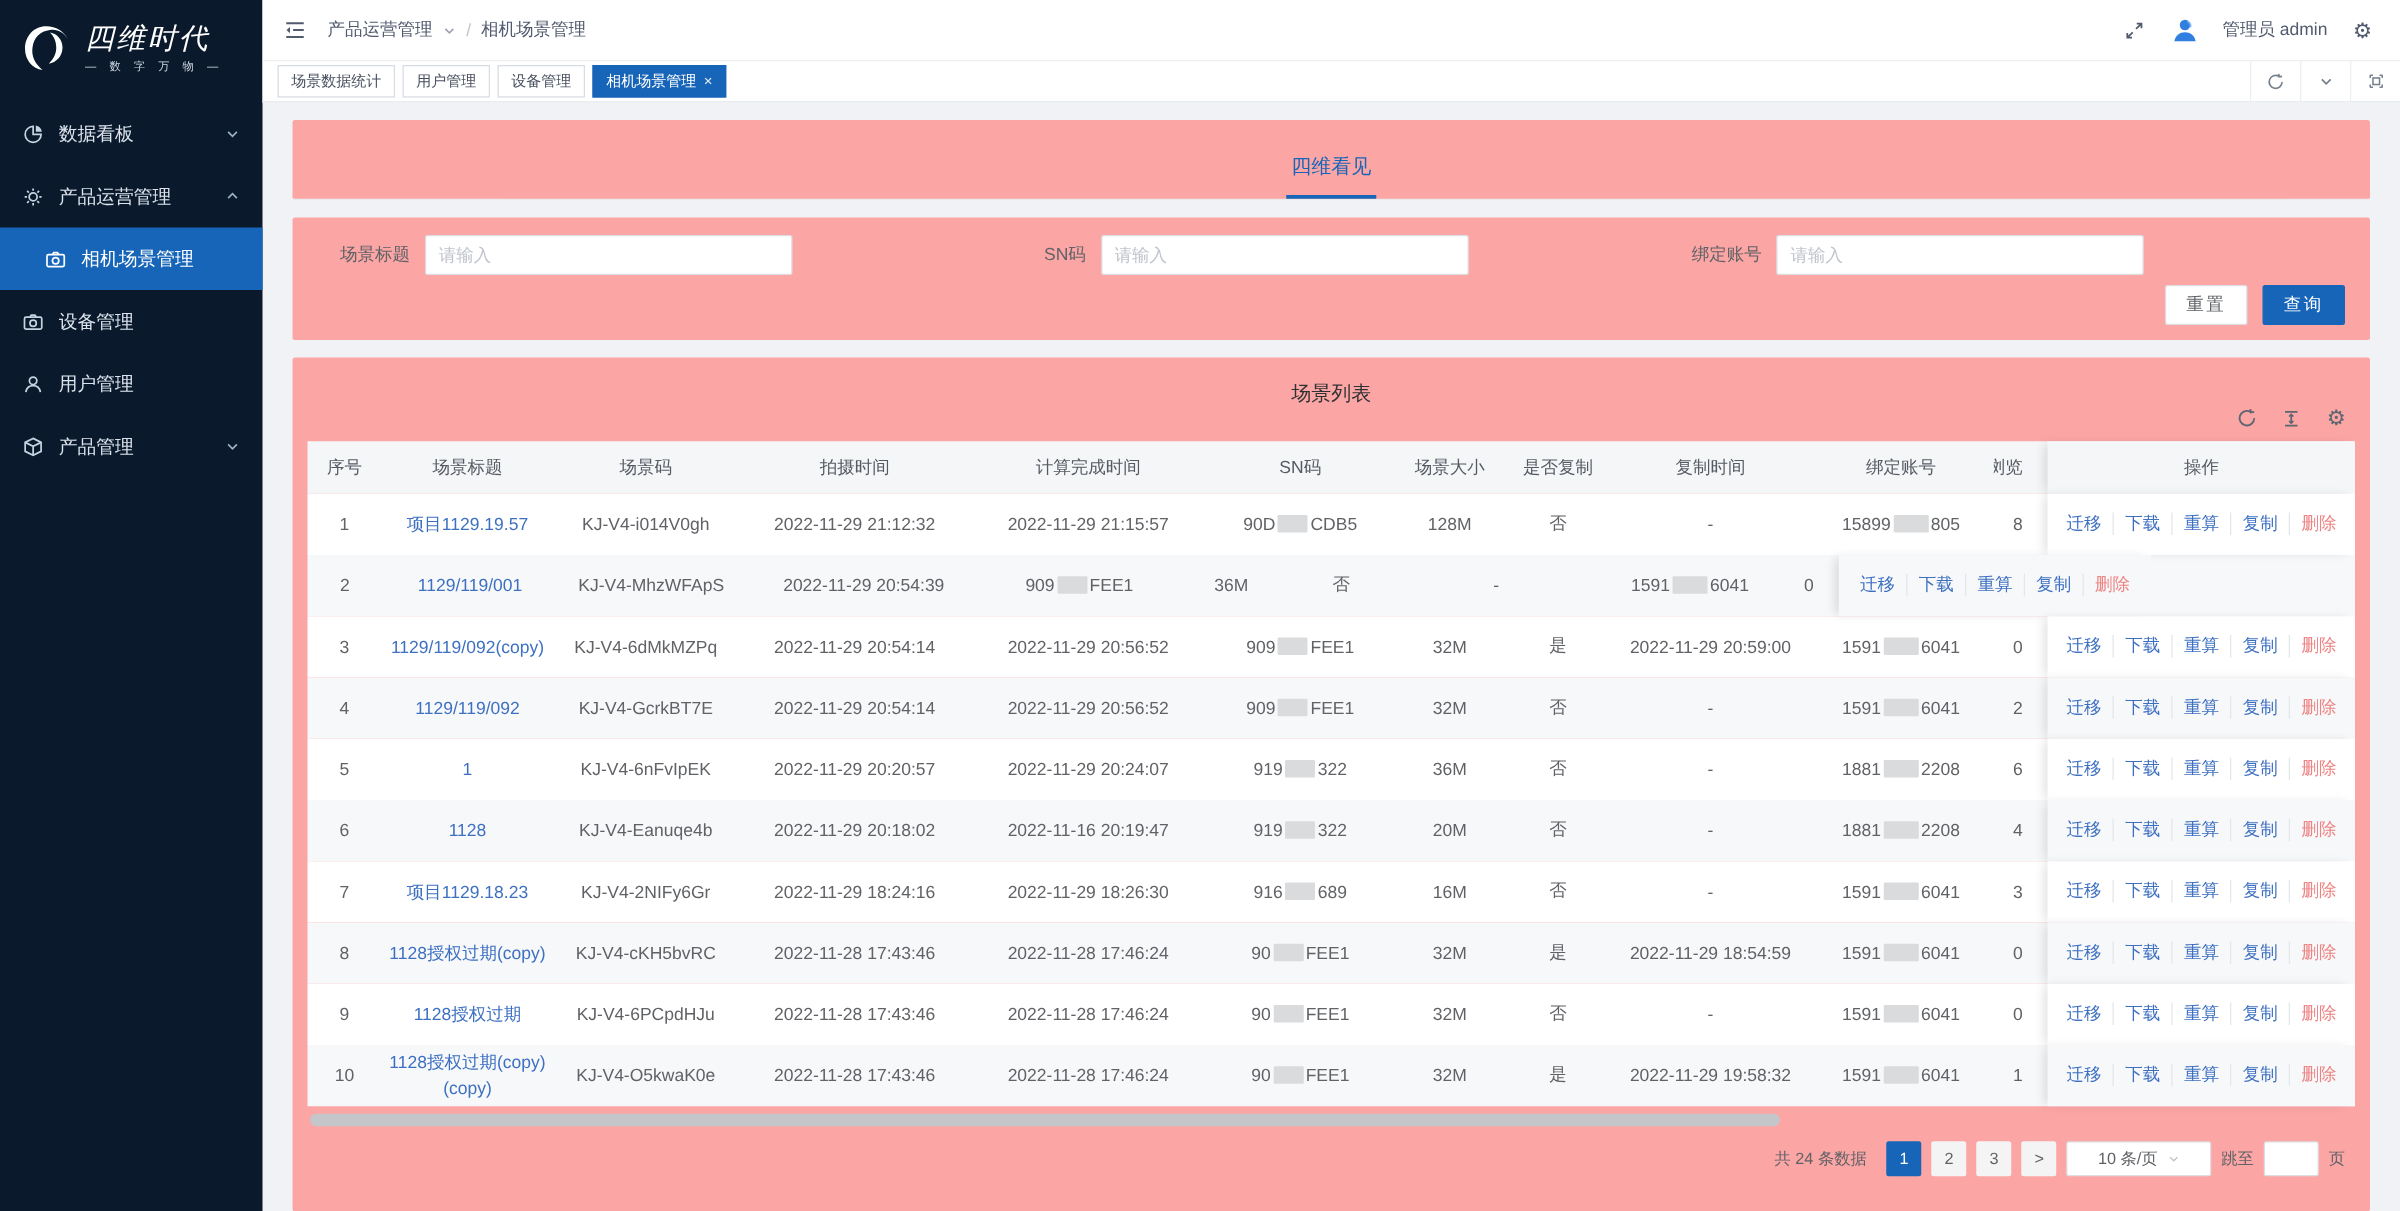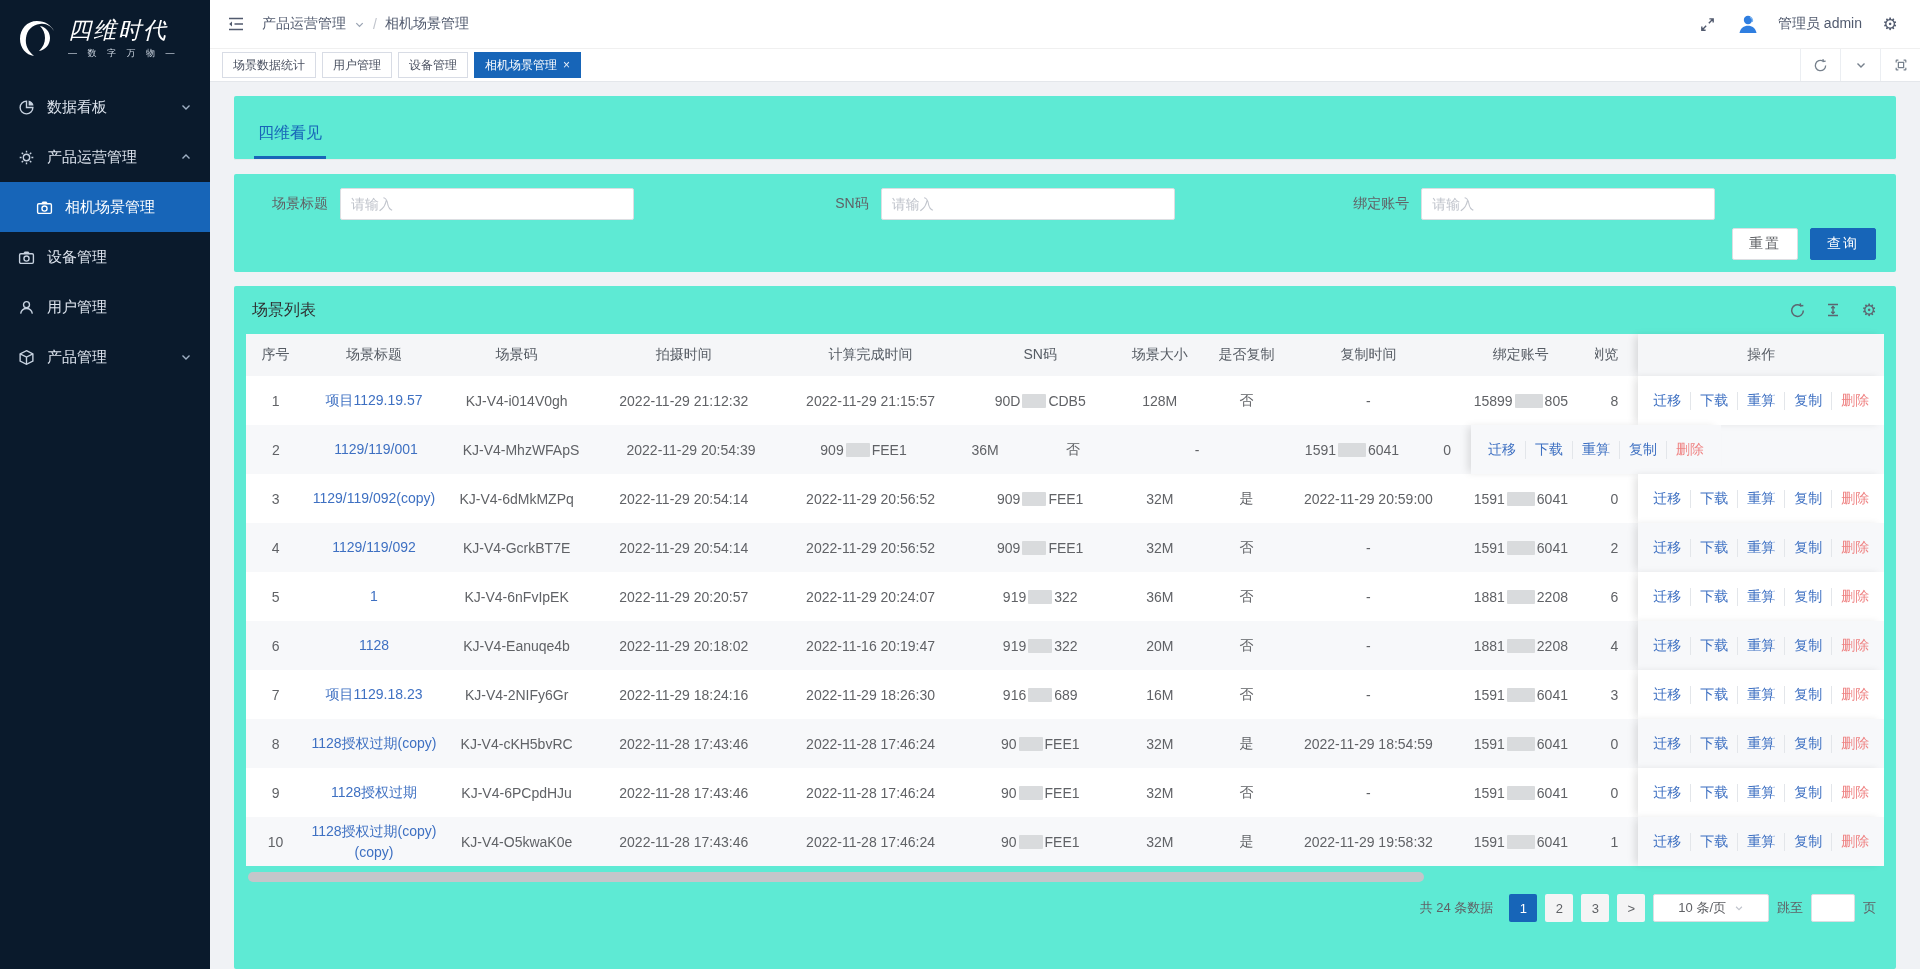--- a/index.html
+++ b/index.html
@@ -41,42 +41,42 @@
   .tabs { display:flex; gap:6px; align-items:center; flex:1; }
   .tag-tab { height:26px; display:inline-flex; align-items:center; padding:0 10px; border:1px solid #d8dce5;
     background:#fff; color:#495060; font-size:12px; cursor:pointer; white-space:nowrap;text-align:right; }
   .tag-tab.active { background:#1765b8; border-color:#1765b8; color:#fff; }
   .tag-tab .tab-close { margin-left:6px; font-size:12px; color:#e8f0fa; cursor:pointer; }
   .tabbar-tools { display:flex; align-items:center; height:100%; }
   .tabbar-tool { width:40px; height:100%; display:flex; align-items:center; justify-content:center;
     border-left:1px solid #ebeef2; color:#76808c; cursor:pointer; }
 
   .content { flex:1; padding:14px 24px 0 24px; overflow:hidden; display:flex; flex-direction:column; }
-  .card { background:#5eead4; border-radius:2px; }
+  .card { background:#fca5a5; border-radius:2px;justify-content:center; }
 
   
   .page-tabs-card { height:64px; padding:0 20px; margin-bottom:14px; display:flex; align-items:flex-end; border-bottom:1px solid #e8eaec; flex-shrink:0; }
   .page-tab { color:#1765b8; font-size:16px; padding:0 4px 12px 4px; border-bottom:3px solid #1765b8; cursor:pointer; }
 
   
   .search-card { padding:14px 20px 12px 20px; margin-bottom:14px; flex-shrink:0; }
   .search-row { display:flex; align-items:center; }
   .form-group { display:flex; align-items:center; flex:1; }
   .form-label { width:74px; text-align:right; margin-right:12px; color:#606266; white-space:nowrap; }
   .form-input { width:294px; height:32px; border:1px solid #dcdee2; border-radius:2px; padding:0 10px;
     font-size:14px; color:#303133; outline:none; font-family:inherit; }
   .form-input::placeholder { color:#c0c4cc; }
   .btn-row { display:flex; justify-content:flex-end; gap:12px; margin-top:8px; }
   .btn { height:32px; min-width:64px; padding:0 16px; border-radius:2px; font-size:14px; cursor:pointer; font-family:inherit; }
   .btn-plain { background:#fff; border:1px solid #dcdee2; color:#606266; letter-spacing:2px; }
   .btn-primary { background:#1765b8; border:1px solid #1765b8; color:#fff; letter-spacing:2px; }
 
   
   .table-card { flex:1; display:flex; flex-direction:column; min-height:0; padding:0 12px; }
-  .table-title-row { height:48px; display:flex; align-items:center; padding:0 6px; flex-shrink:0; }
+  .table-title-row { height:48px; display:flex; align-items:center; padding:0 6px; flex-shrink:0;flex-direction:column; }
   .table-title { font-size:16px; color:#303133; }
   .table-tools { margin-left:auto; display:flex; align-items:center; gap:18px; color:#5c6670; }
   .table-tools .icon-btn { width:18px; height:18px; color:#5c6670; }
 
   .grid { width:100%; }
   .grid-row { display:flex; align-items:stretch; }
   .grid-head { background:#f5f6f8; }
   .cell { display:flex; align-items:center; justify-content:center; padding:0 6px; font-size:14px;
     white-space:nowrap; overflow:hidden; }
   .grid-head .cell { height:42px; color:#555b63; }

